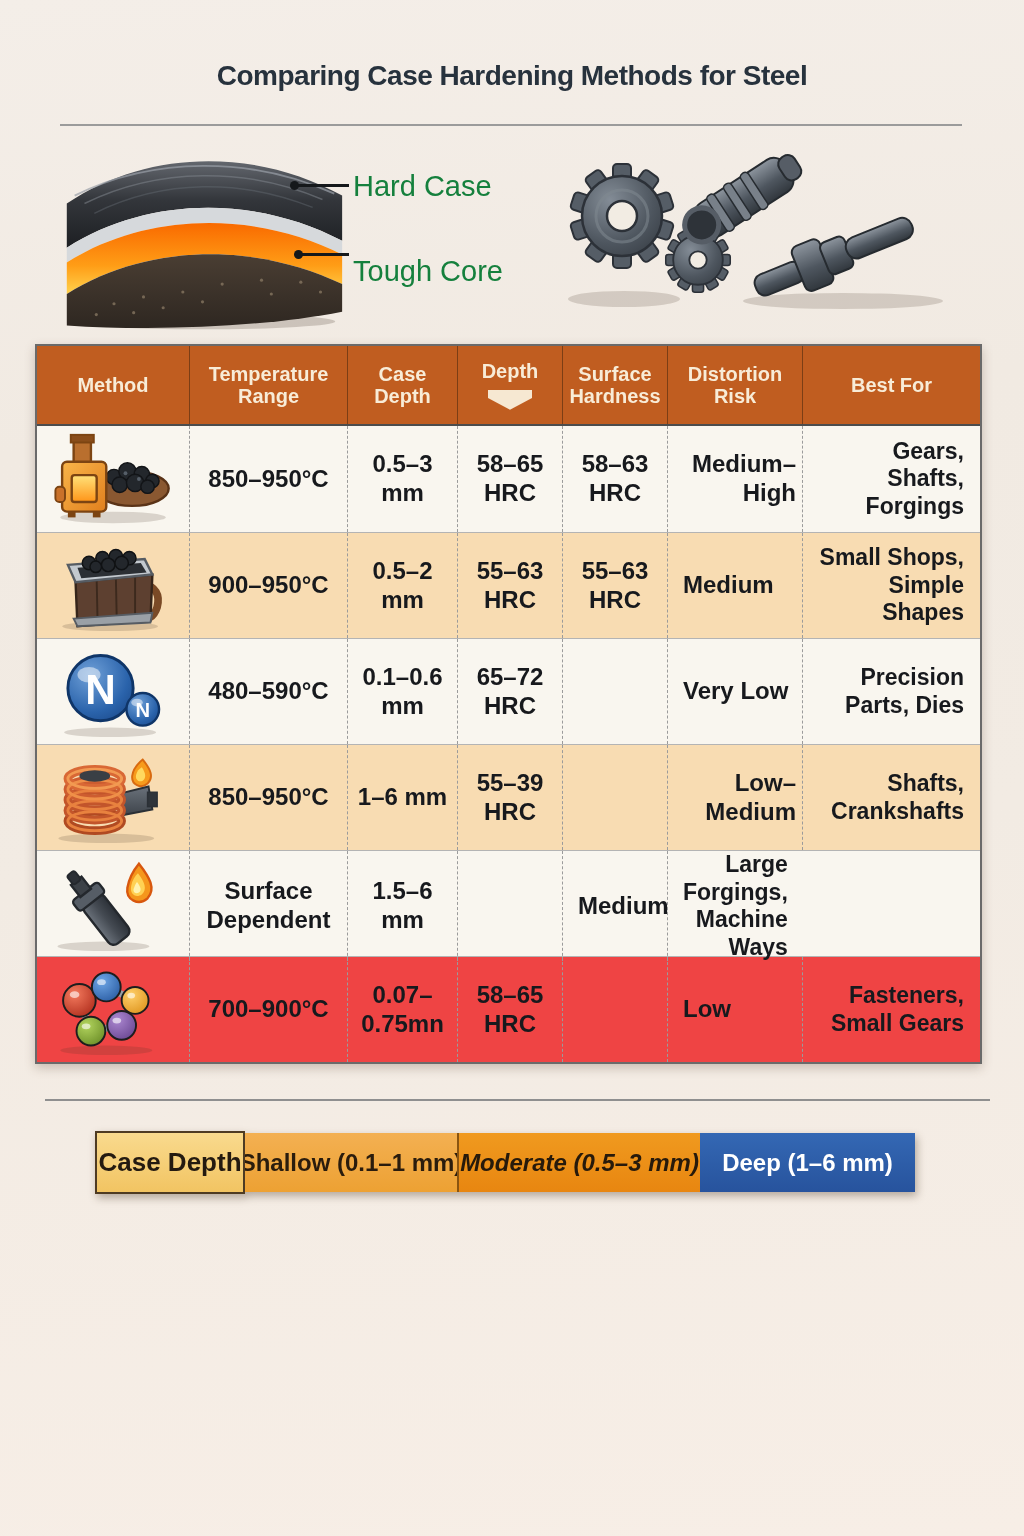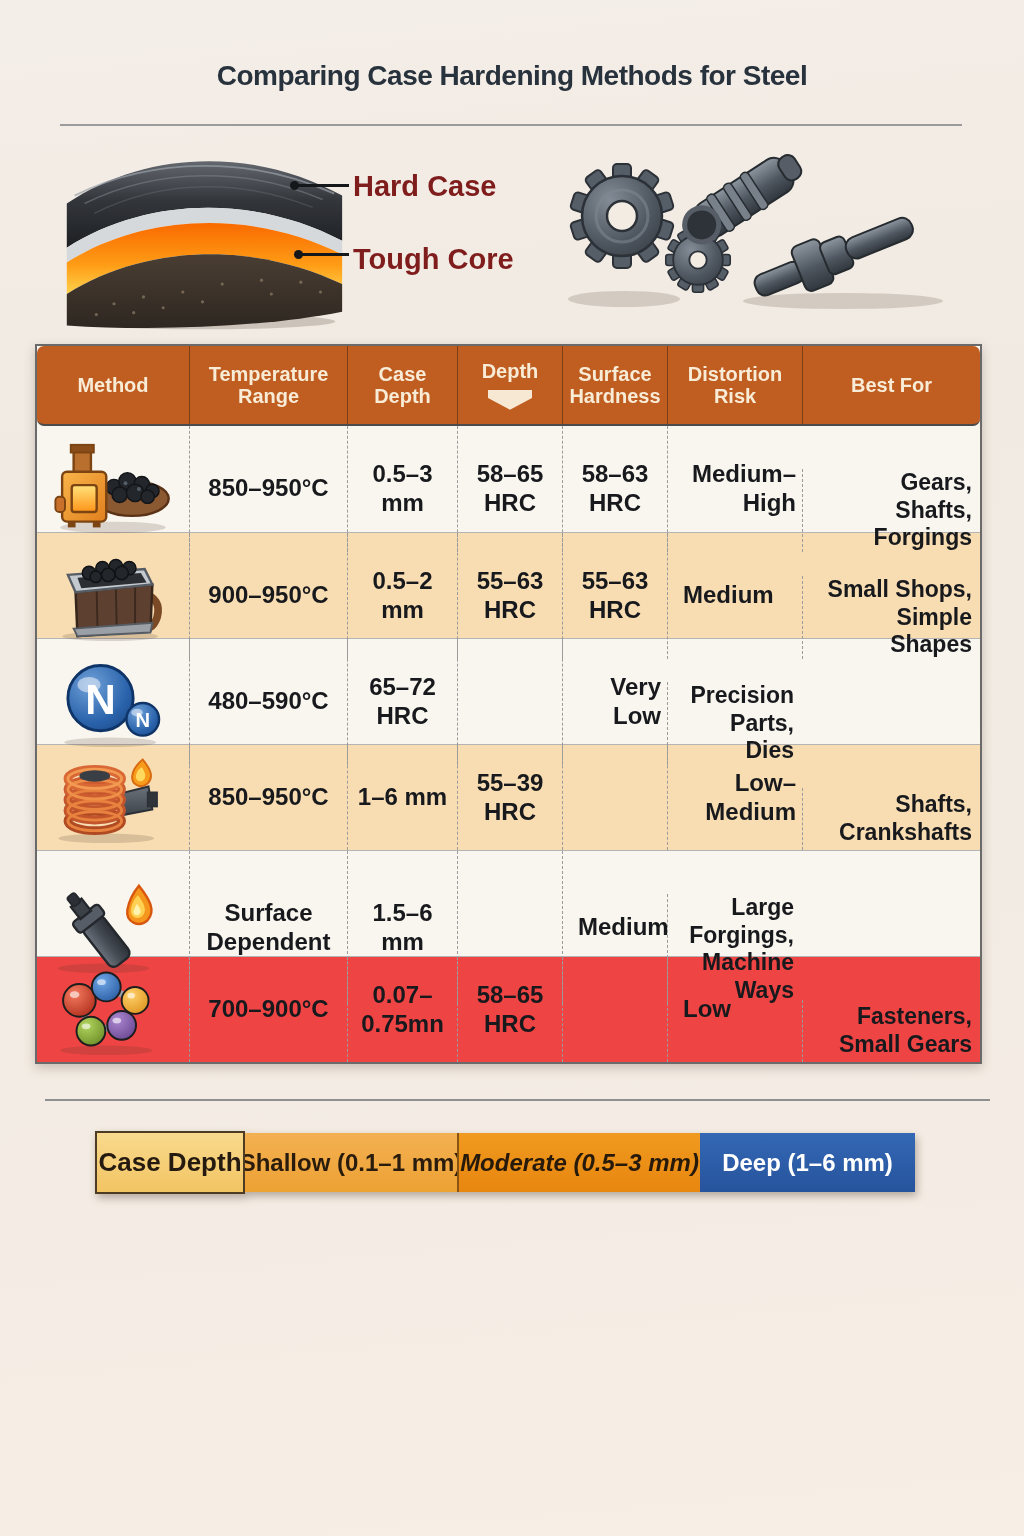--- a/index.html
+++ b/index.html
@@ -21,44 +21,44 @@
   }
   .title-rule {
     position:absolute; top:124px; left:60px; width:902px; height:2px;
     background:#9b9b9b;
   }
 
   
   .hero-xsec { position:absolute; left:55px; top:133px; width:295px; height:198px; }
   .hero-gears { position:absolute; left:558px; top:136px; width:412px; height:178px; }
   .callout {
-    position:absolute; font-size:29px; font-weight:700; color:#7f1d1d; white-space:nowrap;
+    position:absolute; font-size:29px; font-weight:400; color:#15803d; white-space:nowrap;
   }
   .callout.hard { left:353px; top:170px; }
-  .callout.tough { left:353px; top:243px; }
+  .callout.tough { left:353px; top:255px; }
   .conn { position:absolute; height:3px; background:#15181b; }
   .conn.hard { left:295px; top:184px; width:54px; }
   .conn.tough { left:299px; top:253px; width:50px; }
   .conn::before {
     content:""; position:absolute; left:-5px; top:-3px;
     width:9px; height:9px; border-radius:50%; background:#15181b;
   }
 
   
   .tbl {
     position:absolute; left:35px; top:344px; width:947px;
     border:2px solid #6a6a6a; background:#f9f6ef;
     box-shadow:0 4px 10px rgba(90,70,50,.28);
   }
   .thead, .trow {
     display:grid;
     grid-template-columns:152px 158px 110px 105px 105px 135px auto;
   }
   .thead {
-    height:80px; background:#c05d20; border-bottom:2px solid #4c4c4c;border-radius:7px;
+    height:80px; background:#c05d20; border-bottom:2px solid #4c4c4c;
   }
   .th {
     display:flex; flex-direction:column; align-items:center; justify-content:center;
     color:#f8ecd7; font-size:20px; font-weight:700; text-align:center;
     line-height:1.12; border-left:1px solid #7c3e15; padding:0 6px;
   }
   .th:first-child { border-left:none; }
   .sort-arrow {
     width:44px; height:20px; margin-top:7px; background:#f6e8d2;
     clip-path:polygon(0 0,100% 0,100% 42%,50% 100%,0 42%);
@@ -69,21 +69,21 @@
   .bg-peach { background:#f8dcb2; }
   .bg-blue  { background:#ef4444; }
   .td {
     display:flex; align-items:center; justify-content:center;
     font-size:24px; font-weight:700; color:#17191d;
     border-left:1px dashed #9b9b9b; padding:0 6px; text-align:center;
     line-height:1.2;
   }
   .td:first-child { border-left:none; }
   .td.left { justify-content:flex-start; text-align:right; padding-left:15px; }
-  .td.bestfor { font-size:23px; padding-right:8px;margin-top:43px; }
+  .td.bestfor { font-size:23px; padding-right:16px; }
   .icon-cell svg { display:block; }
 
   
   .bottom-rule {
     position:absolute; top:1099px; left:45px; width:945px; height:2px;
     background:#8f8f8f;
   }
   .legend {
     position:absolute; left:95px; top:1133px; display:flex; height:59px;
     filter:drop-shadow(2px 4px 4px rgba(60,40,20,.35));
@@ -346,20 +346,21 @@
           <ellipse cx="62" cy="92" rx="48" ry="5" fill="rgba(70,55,40,0.18)"></ellipse>
           <circle cx="52" cy="46" r="34" fill="url(#nBlue)" stroke="#0f3568" stroke-width="3"></circle>
           <ellipse cx="40" cy="32" rx="12" ry="8" fill="#ffffff" opacity="0.5"></ellipse>
           <text x="52" y="62" text-anchor="middle" font-size="44" font-weight="700" fill="#ffffff" font-family="Liberation Sans, sans-serif">N</text>
           <circle cx="96" cy="68" r="17" fill="url(#nBlue)" stroke="#0f3568" stroke-width="2.5"></circle>
           <ellipse cx="90" cy="61" rx="6" ry="4" fill="#ffffff" opacity="0.5"></ellipse>
           <text x="96" y="76" text-anchor="middle" font-size="21" font-weight="700" fill="#ffffff" font-family="Liberation Sans, sans-serif">N</text>
         </svg>
       </div>
       <div class="td">480–590°C</div>
+      <div class="td">0.1–0.6 mm</div>
       <div class="td">65–72 HRC</div>
       <div class="td"></div>
       <div class="td left">Very Low</div>
       <div class="td left bestfor">Precision Parts, Dies</div>
     </div>
 
     <div class="trow bg-peach">
       <div class="td icon-cell">
         <svg width="126" height="96" viewBox="0 0 130 100">
           <defs>

